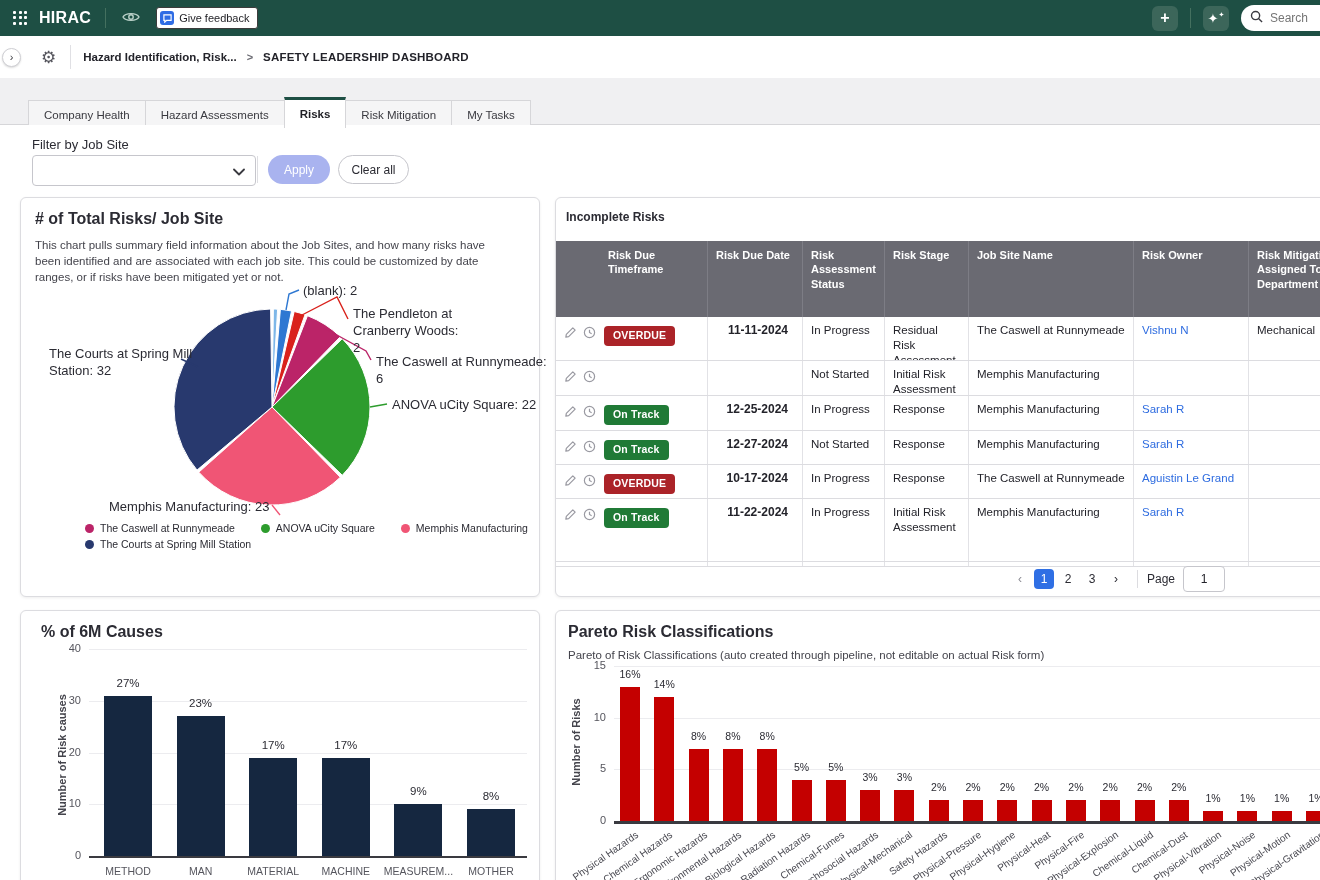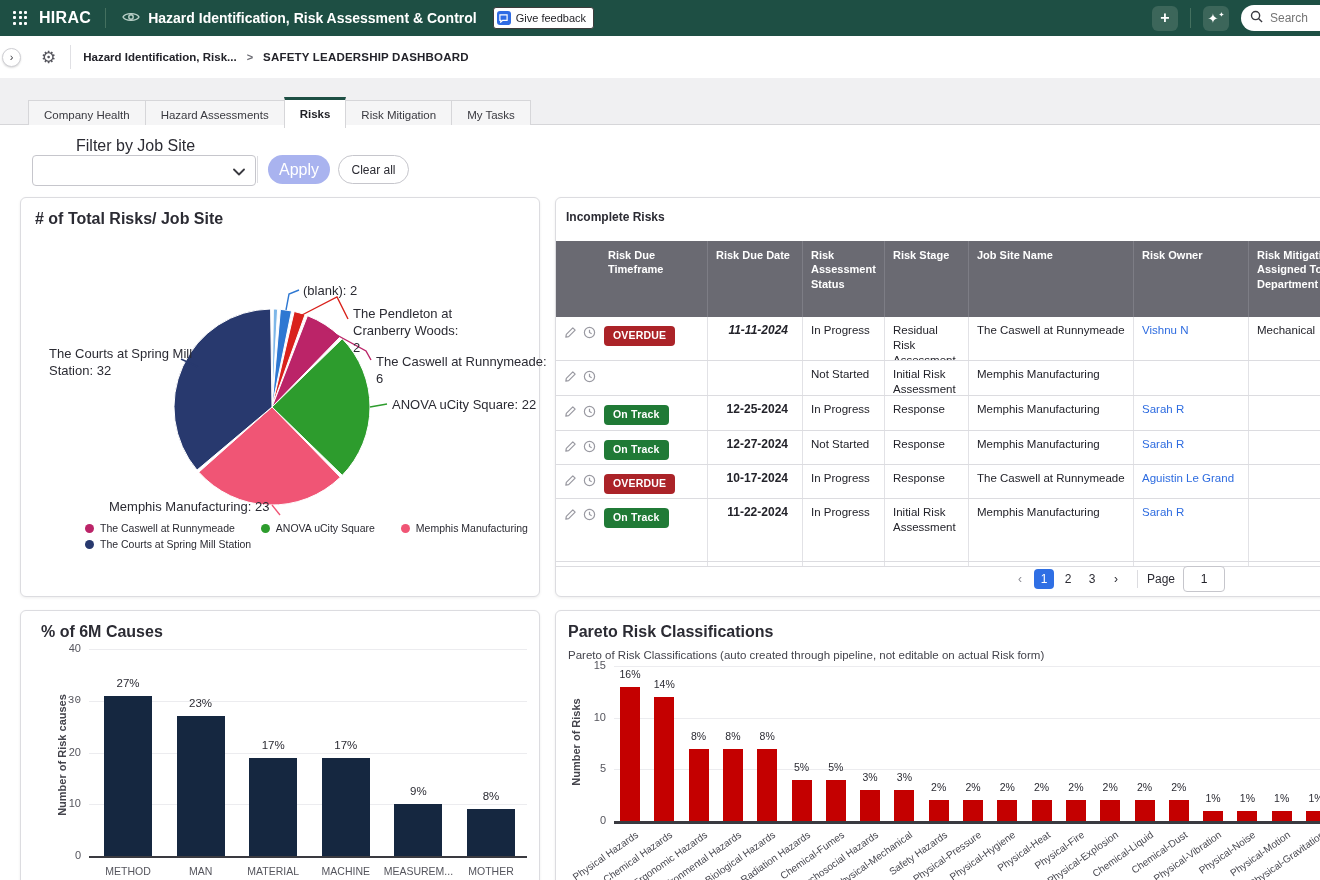--- a/index.html
+++ b/index.html
@@ -34,26 +34,26 @@
   .crumb-page{font-size:11.5px;font-weight:bold;color:#23232a;letter-spacing:.2px;}
   
   .tabband{position:absolute;left:0;top:78px;width:1320px;height:47px;background:#f0f0f2;}
   .tabs{position:absolute;left:28px;top:97px;display:flex;align-items:flex-end;}
   .tab{height:27px;border:1px solid #d6d6d9;border-bottom:none;background:#f5f5f6;display:flex;align-items:center;
       padding:0 15px;font-size:11.5px;color:#3a3a40;margin-right:-1px;cursor:pointer;white-space:nowrap;}
   .tab.active{background:#fff;border-top:3px solid #1e4f44;font-weight:bold;color:#1f1f24;height:28px;position:relative;z-index:2;}
   .tabline{position:absolute;left:0;top:124px;width:1320px;height:1px;background:#d6d6d9;}
   .content{position:absolute;left:0;top:125px;width:1320px;height:755px;background:#fff;}
   
-  .filter-label{position:absolute;left:32px;top:12px;font-size:16px;color:#2b2b33;margin-left:44px;}
+  .filter-label{position:absolute;left:32px;top:12px;font-size:13px;color:#2b2b33;}
   .jobsite-select{position:absolute;left:32px;top:30px;width:212px;height:29px;border:1px solid #c6c6cc;border-radius:4px;background:#fff;
       display:flex;align-items:center;justify-content:flex-end;padding-right:10px;cursor:pointer;}
   .filter-div{position:absolute;left:257px;top:31px;width:1px;height:27px;background:#dedee2;}
   .apply-btn{position:absolute;left:268px;top:30px;width:62px;height:29px;background:#a9b3ef;border:none;border-radius:15px;
-      color:#fff;font-size:16px;font-family:inherit;cursor:pointer;}
+      color:#fff;font-size:12px;font-family:inherit;cursor:pointer;}
   .clear-btn{position:absolute;left:338px;top:30px;width:71px;height:29px;background:#fff;border:1px solid #c6c6cc;border-radius:15px;
       color:#2b2b33;font-size:12px;font-family:inherit;cursor:pointer;}
   
   .card{position:absolute;background:#fff;border:1px solid #dcdce0;border-radius:6px;box-shadow:0 1px 3px rgba(0,0,0,.07);}
   #card-pie{left:20px;top:72px;width:518px;height:398px;}
   #card-table{left:555px;top:72px;width:800px;height:398px;overflow:hidden;}
   #card-6m{left:20px;top:485px;width:518px;height:300px;}
   #card-pareto{left:555px;top:485px;width:800px;height:300px;overflow:hidden;}
   .card-h1{position:absolute;left:14px;top:12px;font-size:16px;font-weight:bold;color:#2b2b33;}
   .card-desc{position:absolute;left:14px;top:40px;width:474px;font-size:11.5px;line-height:1.38;color:#44444c;}
@@ -108,21 +108,20 @@
       <i></i>
     </div>
   <div class="app-name">HIRAC</div>
   <div class="tb-divider"></div>
   <span class="tb-eye">
     <svg width="18" height="12" viewBox="0 0 18 12">
         <path d="M1 6 C3.5 1.5 14.5 1.5 17 6 C14.5 10.5 3.5 10.5 1 6 Z" fill="none" stroke="#bcd2ca" stroke-width="1.4"></path>
         <circle cx="9" cy="6" r="2.2" fill="none" stroke="#bcd2ca" stroke-width="1.4"></circle>
       </svg>
   </span>
-  <div class="app-title">Hazard Identification, Risk Assessment &amp; Control</div>
   <div class="feedback-btn">
     <span class="feedback-ic">
       <svg width="9" height="9" viewBox="0 0 10 10">
           <path d="M1 1 h8 v6 h-5 l-2 2 v-2 h-1 Z" fill="none" stroke="#fff" stroke-width="1.3"></path>
         </svg>
     </span>
     <span>Give feedback</span>
   </div>
   <div class="tb-right" style="right:-50px;">
     <div class="tb-btn" style="font-weight:bold;">
@@ -174,20 +173,21 @@
           <polyline points="1,1.5 6,6.5 11,1.5" fill="none" stroke="#3a3a40" stroke-width="1.8" stroke-linecap="round" stroke-linejoin="round"></polyline>
         </svg>
     </span>
   </div>
   <div class="filter-div"></div>
   <button class="apply-btn">Apply</button>
   <button class="clear-btn">Clear all</button>
 
   <div class="card" id="card-pie">
     <div class="card-h1"># of Total Risks/ Job Site</div>
+    <div class="card-desc">This chart pulls summary field information about the Job Sites, and how many risks have been identified and are associated with each job site. This could be customized by date ranges, or if risks have been mitigated yet or not.</div>
     <svg id="pie-svg" width="518" height="398" style="position:absolute;left:0;top:0;">
         <path d="M251,209 L252.4,111.0 A98,98 0 0 1 256.6,111.2 Z" fill="#7db7e8" stroke="#fff" stroke-width="1"></path>
         <path d="M251,209 L259.4,111.4 A98,98 0 0 1 270.5,113.0 Z" fill="#2e78d2" stroke="#fff" stroke-width="1"></path>
         <path d="M251,209 L273.2,113.5 A98,98 0 0 1 284.0,116.7 Z" fill="#d9221c" stroke="#fff" stroke-width="1"></path>
         <path d="M251,209 L286.5,117.7 A98,98 0 0 1 319.3,138.7 Z" fill="#bb2468" stroke="#fff" stroke-width="1"></path>
         <path d="M251,209 L321.3,140.7 A98,98 0 0 1 321.3,277.3 Z" fill="#2d9c2d" stroke="#fff" stroke-width="1"></path>
         <path d="M251,209 L319.3,279.3 A98,98 0 0 1 177.8,274.2 Z" fill="#f05575" stroke="#fff" stroke-width="1"></path>
         <path d="M251,209 L176.0,272.1 A98,98 0 0 1 249.6,111.0 Z" fill="#28396e" stroke="#fff" stroke-width="1"></path>
         <polyline points="265,112 268,96 278,92" fill="none" stroke="#2e78d2" stroke-width="1.4"></polyline>
         <polyline points="281,117 316,99 327,121" fill="none" stroke="#d9221c" stroke-width="1.4"></polyline>
@@ -246,21 +246,21 @@
               <span style="cursor: pointer;"><svg width="13" height="13" viewBox="0 0 14 14">
                   <path d="M9.5 2 L12 4.5 L5 11.5 L2 12 L2.5 9 Z" fill="none" stroke="#9a9aa2" stroke-width="1.3" stroke-linejoin="round"></path>
                 </svg></span>
               <span style="cursor: pointer;"><svg width="13" height="13" viewBox="0 0 14 14">
                   <circle cx="7" cy="7" r="5.5" fill="none" stroke="#9a9aa2" stroke-width="1.3"></circle>
                   <polyline points="7,4 7,7 9.3,8.3" fill="none" stroke="#9a9aa2" stroke-width="1.3"></polyline>
                 </svg></span>
             </span>
             <span class="badge overdue">OVERDUE</span>
           </div>
-          <div class="td date" style="width: 95px; font-style: italic;">11-11-2024</div>
+          <div class="td date" style="width: 95px;">11-11-2024</div>
           <div class="td" style="width: 82px;">In Progress</div>
           <div class="td" style="width: 84px;">Residual Risk Assessment</div>
           <div class="td" style="width: 165px;">The Caswell at Runnymeade</div>
           <div class="td" style="width: 115px;"><span class="link">Vishnu N</span></div>
           <div class="td" style="width: 107px;">Mechanical</div>
         </div>
         <div class="trow" style="height: 34px;">
           <div class="td" style="width: 152px; display: flex; align-items: flex-start; padding-top: 9px;">
             <span class="rowicons">
               <span style="cursor: pointer;"><svg width="13" height="13" viewBox="0 0 14 14">
@@ -377,21 +377,21 @@
   <div class="card" id="card-6m">
     <div class="card-h1" style="left:20px;">% of 6M Causes</div>
     <div class="ylab" style="left:-20px;top:138px;">Number of Risk causes</div>
     <div id="causes-plot">
         <div class="ytick" style="left: 32px; top: 238px;">0</div>
         <div class="gline" style="left: 68px; top: 193.25px; width: 438px;"></div>
         <div class="ytick" style="left: 32px; top: 186.25px;">10</div>
         <div class="gline" style="left: 68px; top: 141.5px; width: 438px;"></div>
         <div class="ytick" style="left: 32px; top: 134.5px;">20</div>
         <div class="gline" style="left: 68px; top: 89.75px; width: 438px;"></div>
-        <div class="ytick" style="left: 32px; top: 82.75px; font-family: Liberation Mono, monospace;">30</div>
+        <div class="ytick" style="left: 32px; top: 82.75px;">30</div>
         <div class="gline" style="left: 68px; top: 38px; width: 438px;"></div>
         <div class="ytick" style="left: 32px; top: 31px;">40</div>
         <div class="bar" style="left: 83px; top: 84.575px; width: 48px; height: 160.425px; background: rgb(21, 39, 64);"></div>
         <div class="blabel" style="left: 77px; top: 65.575px; width: 60px; font-size: 11.5px;">27%</div>
         <div class="xcat" style="left: 67px; top: 254px; width: 80px;">METHOD</div>
         <div class="bar" style="left: 155.6px; top: 105.275px; width: 48px; height: 139.725px; background: rgb(21, 39, 64);"></div>
         <div class="blabel" style="left: 149.6px; top: 86.275px; width: 60px; font-size: 11.5px;">23%</div>
         <div class="xcat" style="left: 139.6px; top: 254px; width: 80px;">MAN</div>
         <div class="bar" style="left: 228.2px; top: 146.675px; width: 48px; height: 98.325px; background: rgb(21, 39, 64);"></div>
         <div class="blabel" style="left: 222.2px; top: 127.675px; width: 60px; font-size: 11.5px;">17%</div>

